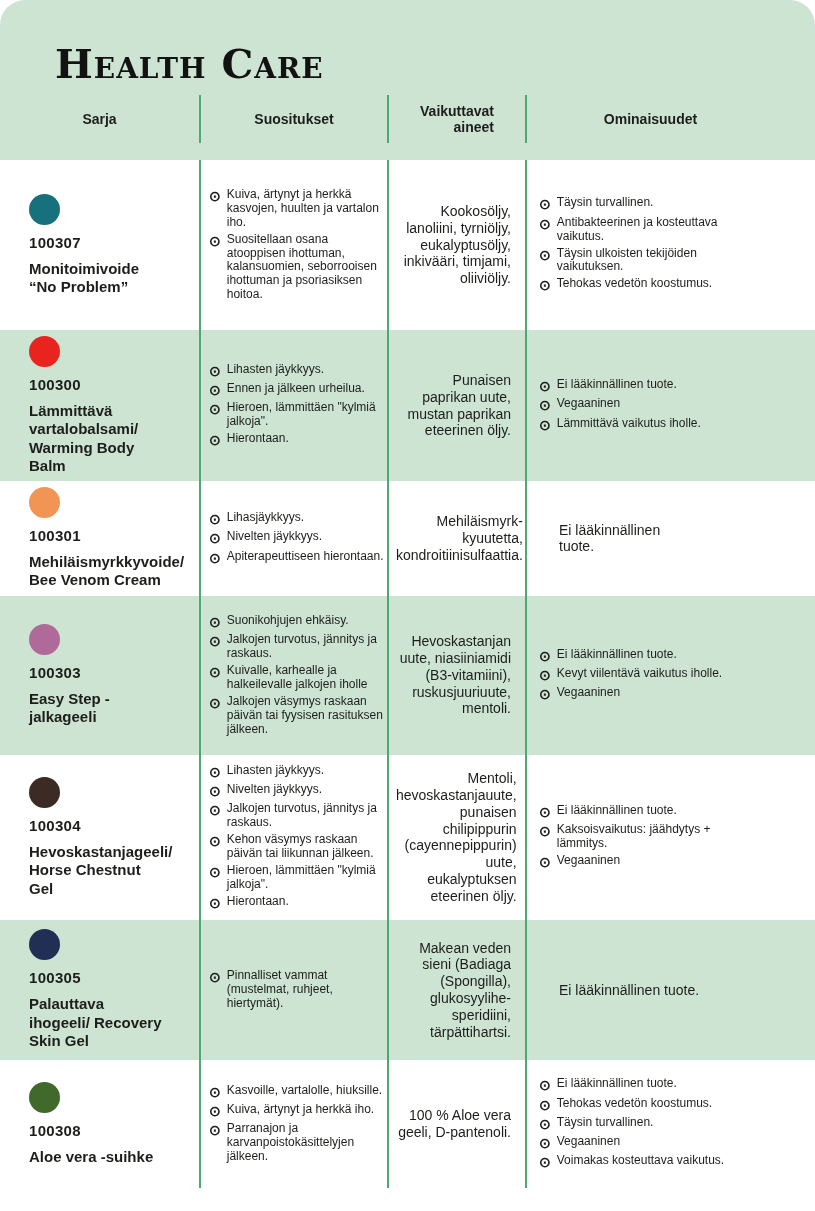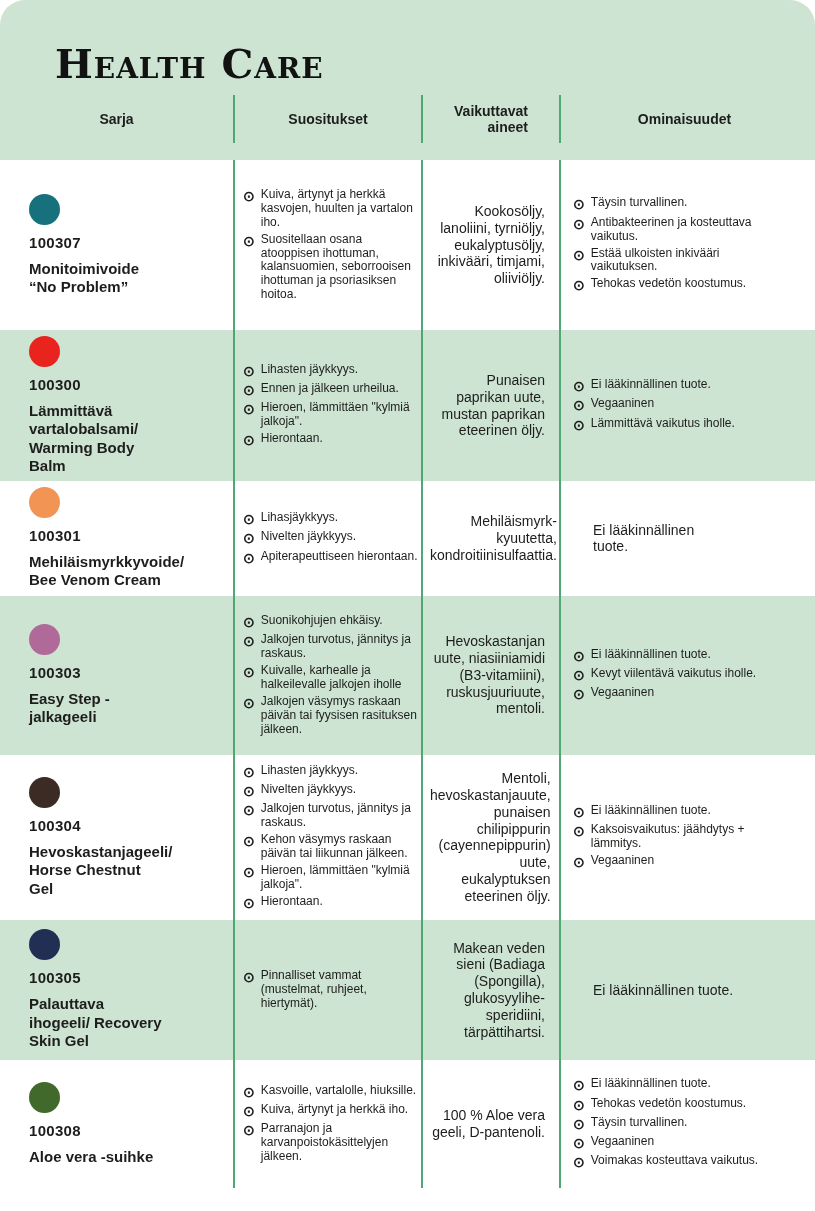--- a/index.html
+++ b/index.html
@@ -13,21 +13,21 @@
   .page-title {
     font-family:"DejaVu Serif", serif; font-variant:small-caps;
     font-weight:600; font-size:40px; letter-spacing:1px; color:#121212;
     padding:44px 0 0 55px; line-height:1.0;
   }
   .col-headers { display:flex; height:48px; margin-top:11px; }
   .ch {
     display:flex; align-items:center; justify-content:center; text-align:center;
     font-weight:700; font-size:14px; line-height:1.15; white-space:pre-line;
   }
-  .w1 { width:233px; } .w2 { width:188px; } .w3 { width:138px;text-align:right; } .w4 { width:249px; }
+  .w1 { width:199px; } .w2 { width:188px; } .w3 { width:138px;text-align:right; } .w4 { width:249px; }
   .bl { border-left:2px solid var(--divider,#4fa873); }
 
   .product-row { display:flex; width:815px; }
   .product-row:nth-child(even) { background:var(--mint,#cde4d3); }
   .rh-0{min-height:170px} .rh-1{min-height:128px} .rh-2{min-height:105px}
   .rh-3{min-height:159px} .rh-4{min-height:158px} .rh-5{min-height:140px}
   .rh-6{min-height:128px}
 
   .cell { display:flex; align-items:center; padding-top:6px; padding-bottom:6px; }
   .cell-series   { padding-left:29px; }
@@ -94,21 +94,21 @@
             <li>
               <span class="bullet">⊙</span>
               <span class="btext">Täysin turvallinen.</span>
             </li>
             <li>
               <span class="bullet">⊙</span>
               <span class="btext">Antibakteerinen ja kosteuttava vaikutus.</span>
             </li>
             <li>
               <span class="bullet">⊙</span>
-              <span class="btext">Estää ulkoisten inkivääri vaikutuksen.</span>
+              <span class="btext">Täysin ulkoisten tekijöiden vaikutuksen.</span>
             </li>
             <li>
               <span class="bullet">⊙</span>
               <span class="btext">Tehokas vedetön koostumus.</span>
             </li>
           </ul>
     </div>
   </div>
 
   <div class="product-row rh-1">

